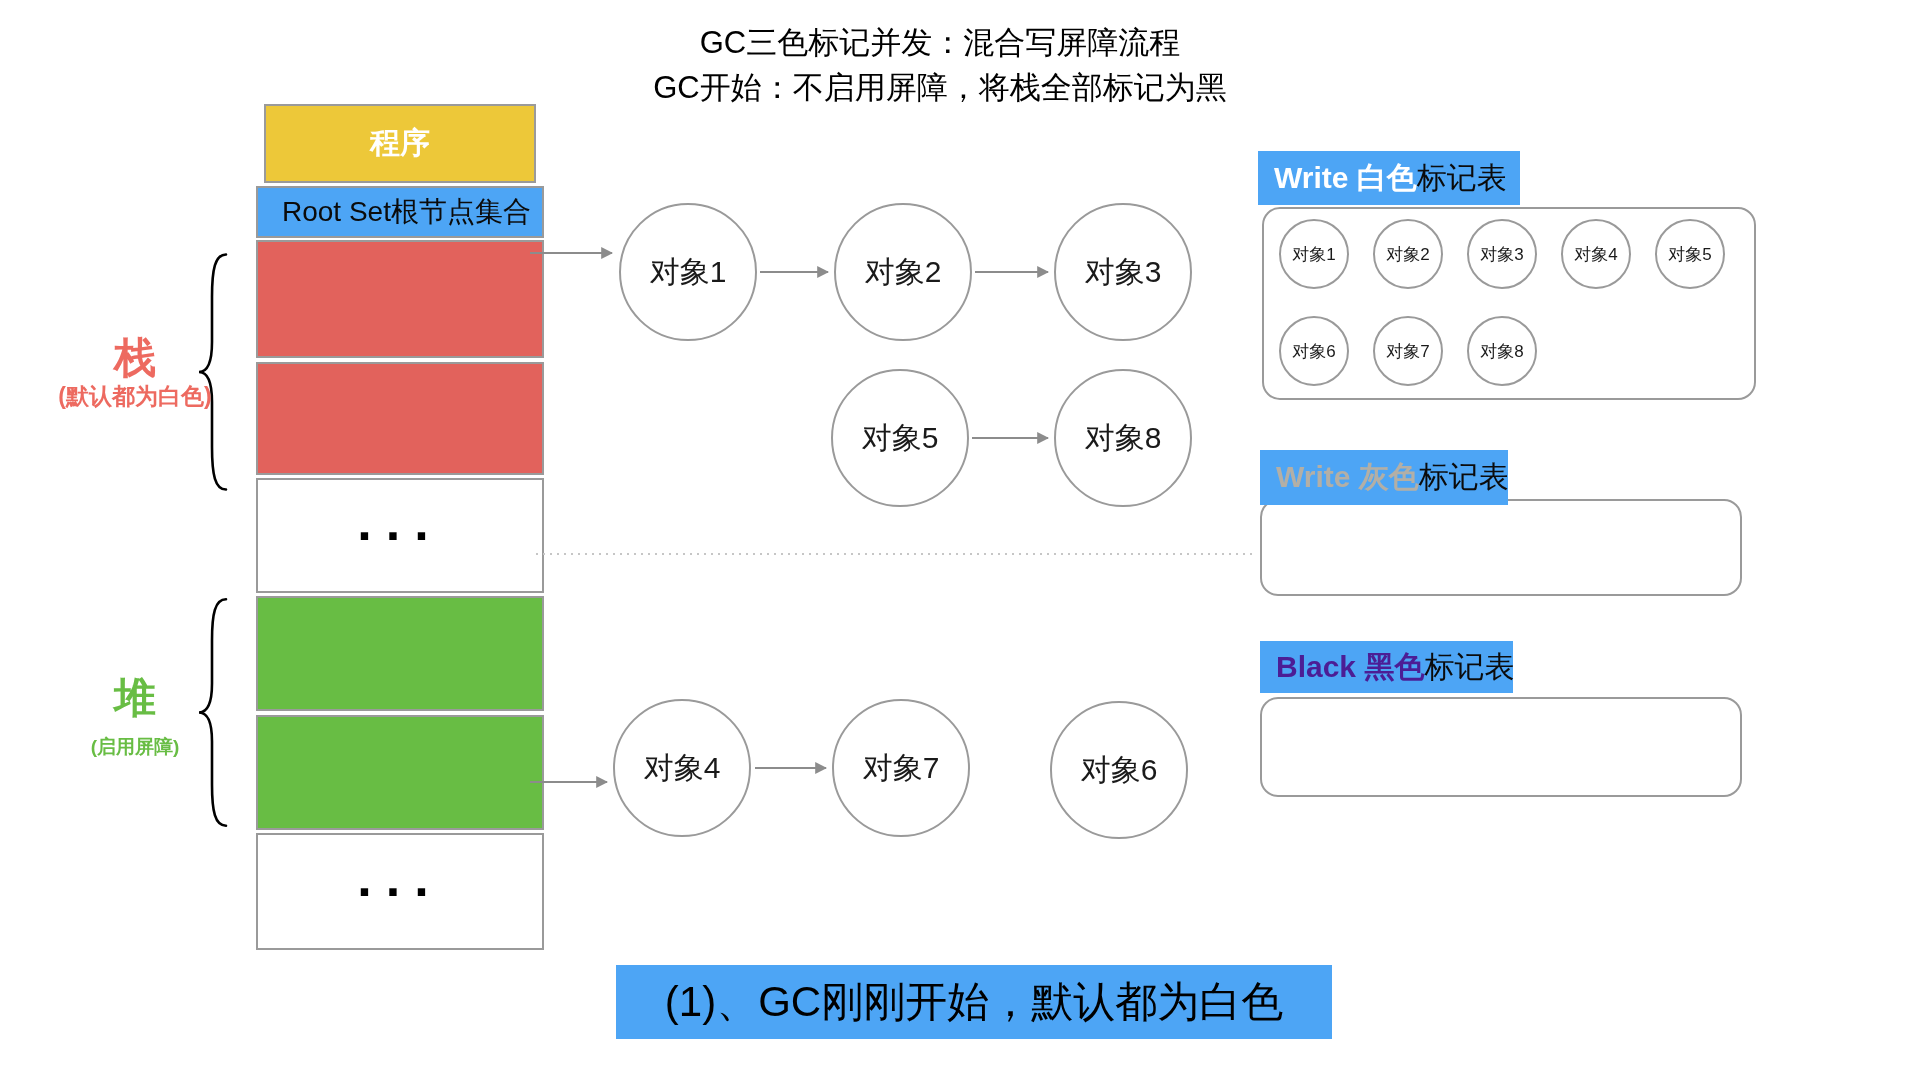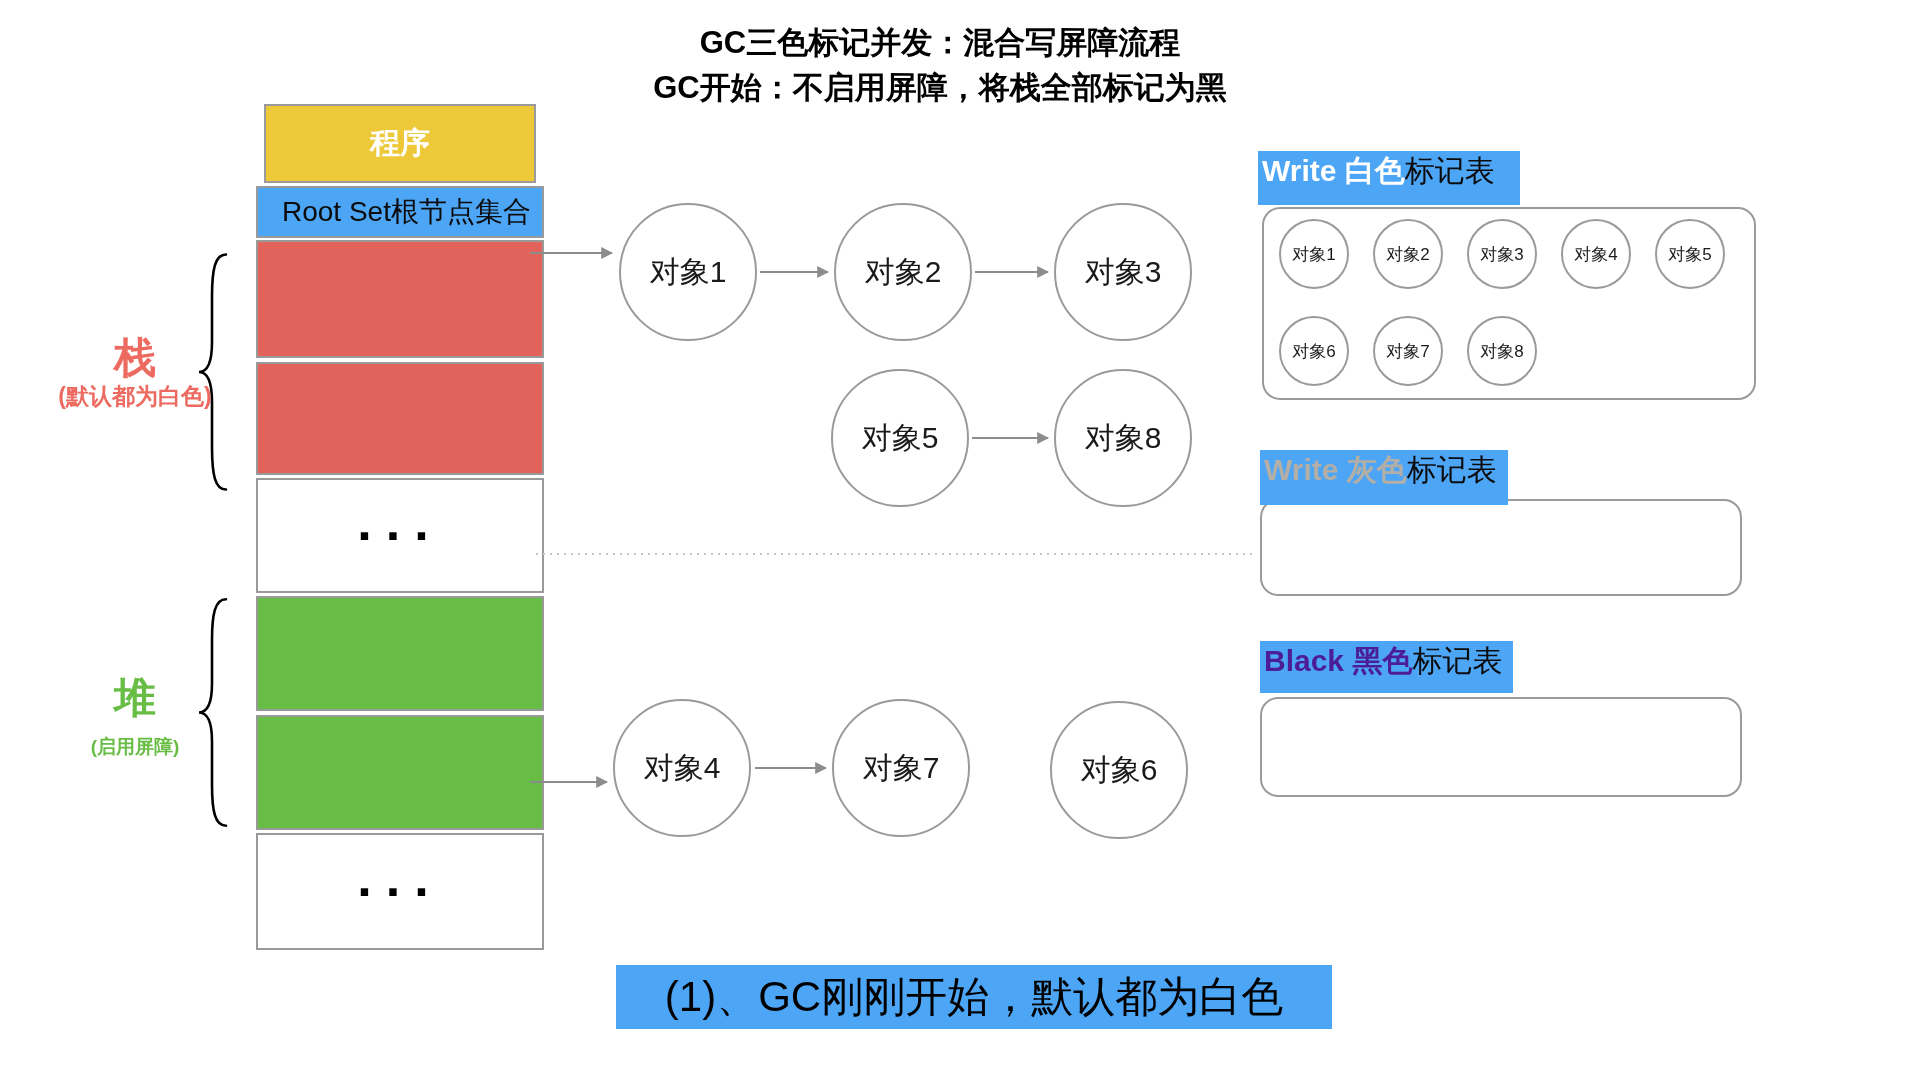--- a/index.html
+++ b/index.html
@@ -3,40 +3,40 @@
 <meta charset="utf-8">
 <style>
   :root{
     --blue:#4da5f5; --yellow:#edc839; --red:#e2625c; --green:#68bd44;
     --red-text:#ed6a60; --green-text:#68bd44; --grey-text:#b3afa6; --border-grey:#9a9a9a;
   }
   html,body{margin:0;padding:0;background:#fff;}
   #canvas{position:relative;width:1920px;height:1080px;background:#fff;overflow:hidden;
           font-family:"Liberation Sans","DejaVu Sans",sans-serif;color:#111;}
   .abs{position:absolute;box-sizing:border-box;}
-  .title{top:20px;left:0;width:1880px;text-align:center;font-weight:bold;font-size:31px;line-height:45px;color:#000;}
+  .title{top:20px;left:0;width:1880px;text-align:center;font-weight:normal;font-size:31px;line-height:45px;color:#000;}
   .block{border:2px solid var(--border-grey);margin-left:16px;}
   .program{left:248px;top:104px;width:272px;height:79px;background:var(--yellow);
            display:flex;align-items:center;justify-content:center;color:#fff;font-weight:bold;font-size:30px;}
   .rootset{left:240px;top:186px;width:288px;height:52px;background:var(--blue);
            display:flex;align-items:center;font-size:28px;padding-left:24px;color:#0b0b0b;}
   .redblk{background:var(--red);left:240px;width:288px;}
   .greenblk{background:var(--green);left:240px;width:288px;}
   .gapblk{background:#fff;left:240px;width:288px;display:flex;align-items:center;justify-content:center;}
   .dots{font-size:52px;font-weight:bold;letter-spacing:14px;color:#000;line-height:0;transform:translateY(-14px);}
   .side-label{text-align:center;font-weight:bold;}
   .gnode{width:138px;height:138px;border-radius:50%;border:2px solid var(--border-grey);background:#fff;
          display:flex;align-items:center;justify-content:center;font-size:30px;color:#1a1a1a;}
   .wnode{width:70px;height:70px;border-radius:50%;border:2px solid var(--border-grey);background:#fff;
          display:flex;align-items:center;justify-content:center;font-size:17px;color:#1a1a1a;}
-  .hdr{background:var(--blue);display:flex;align-items:flex-start;padding-left:4px;font-size:30px;white-space:nowrap;z-index:3;}
+  .hdr{background:var(--blue);display:flex;align-items:center;padding-left:16px;font-size:30px;white-space:nowrap;z-index:3;}
   .hdr .en{font-weight:bold;}
   .hdr .sfx{color:#0b0b0b;font-weight:normal;}
   .rbox{border:2.5px solid var(--border-grey);border-radius:18px;background:#fff;z-index:1;}
-  .caption{left:616px;top:965px;width:716px;height:64px;background:var(--blue);
+  .caption{left:616px;top:965px;width:716px;height:74px;background:var(--blue);
            display:flex;align-items:center;justify-content:center;font-size:42px;color:#000;}
   svg.lines{left:0;top:0;width:1920px;height:1080px;pointer-events:none;z-index:2;}
   svg.brace{overflow:visible;}
 </style>
 </head>
 <body>
 
 <div id="canvas">
 
   <div class="abs title">

